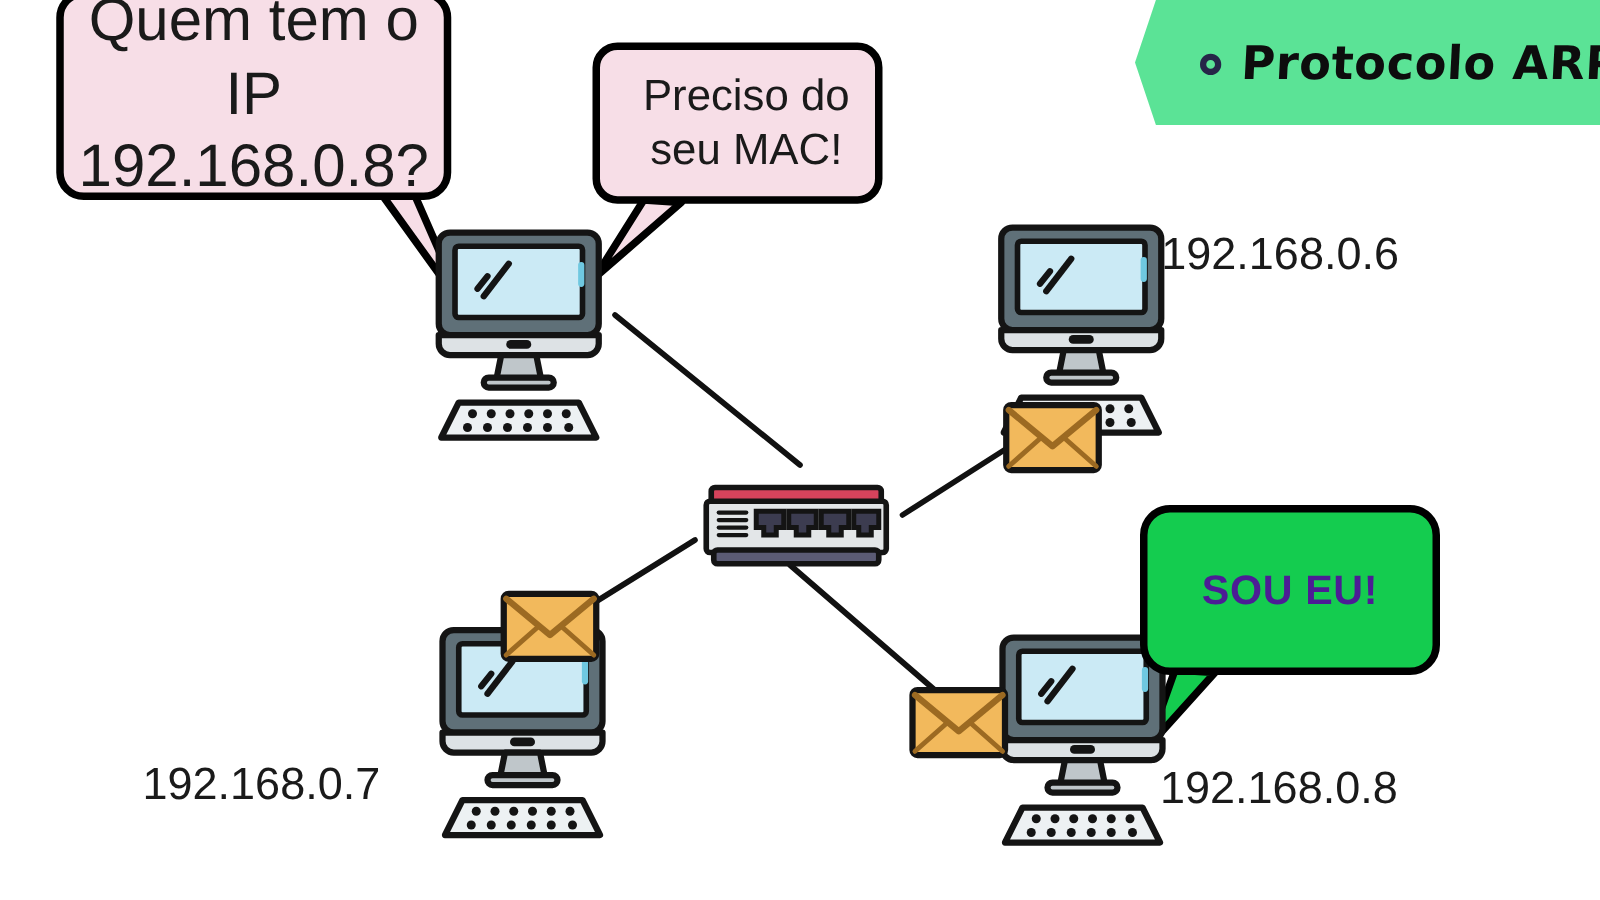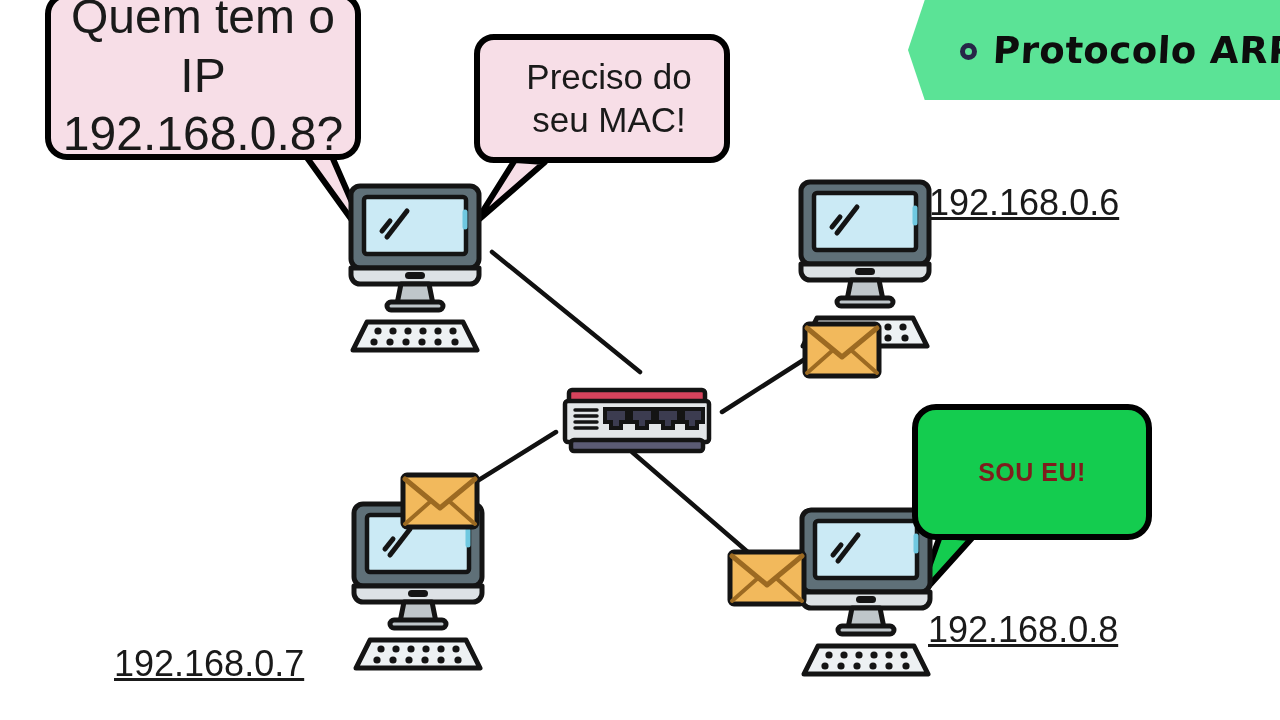--- a/index.html
+++ b/index.html
@@ -97,54 +97,53 @@
     height: 168px;
     border-radius: 22px;
   }
   #bubble-ip .bubble-text {
     font-size: 48px;
   }
 
   #bubble-mac {
     left: 474px;
     top: 34px;
-    width: 256px;
+    width: 232px;
     height: 129px;
     border-radius: 20px;
     padding-left: 14px;
   }
   #bubble-mac .bubble-text {
     font-size: 35px;
   }
 
   #bubble-sou {
     left: 912px;
     top: 404px;
     width: 240px;
     height: 136px;
     border-radius: 24px;
   }
   #bubble-sou .bubble-text {
-    font-size: 25px;
+    font-size: 33px;
     font-weight: bold;
-    color: #7f1d1d;
+    color: #4c1d95;
     letter-spacing: 0.5px;
   }
 
   
   .ip-label {
     position: absolute;
     font-size: 36px;
     color: #1a1a1a;
     white-space: nowrap;
-    text-decoration: underline;
   }
   #ip-5 { left: 150px; top: 303px; }
   #ip-6 { left: 929px; top: 182px; }
-  #ip-7 { left: 114px; top: 643px; }
+  #ip-7 { left: 114px; top: 606px; }
   #ip-8 { left: 928px; top: 609px; text-align: right; }
 </style>
 </head>
 <body>
 
 <div id="stage">
 
   <svg id="diagram-svg" viewBox="0 0 1280 720">
     <defs>
 

